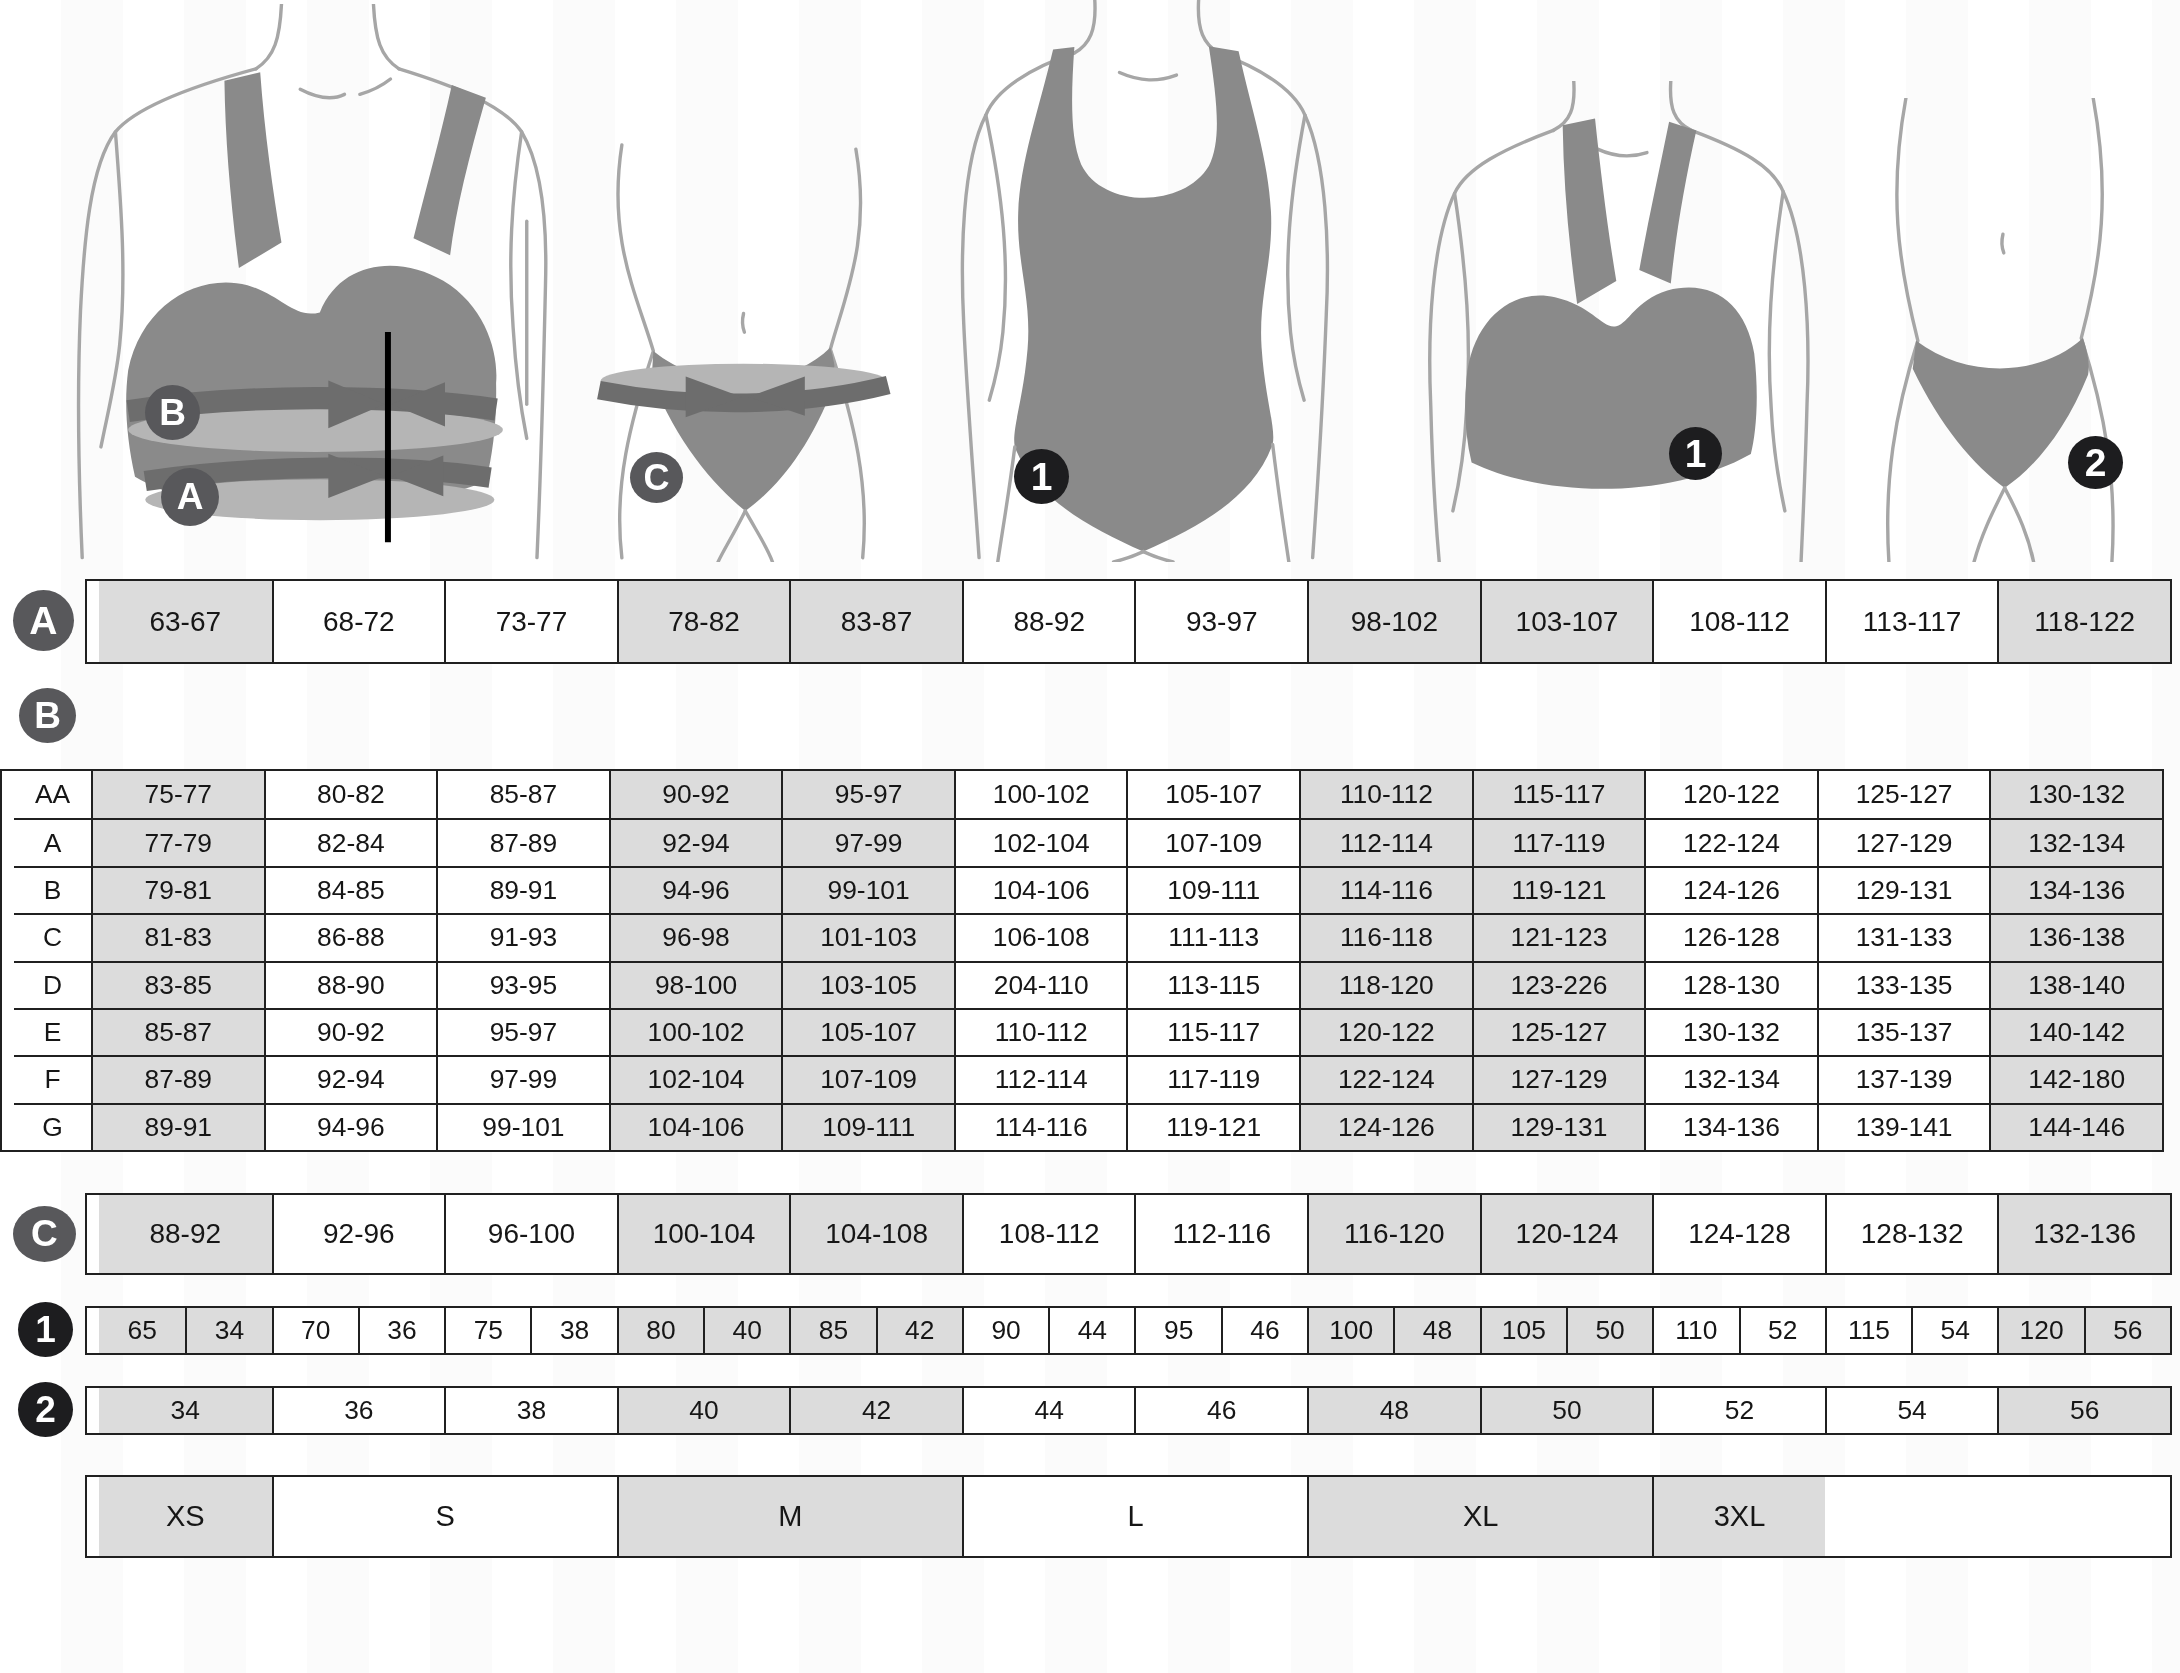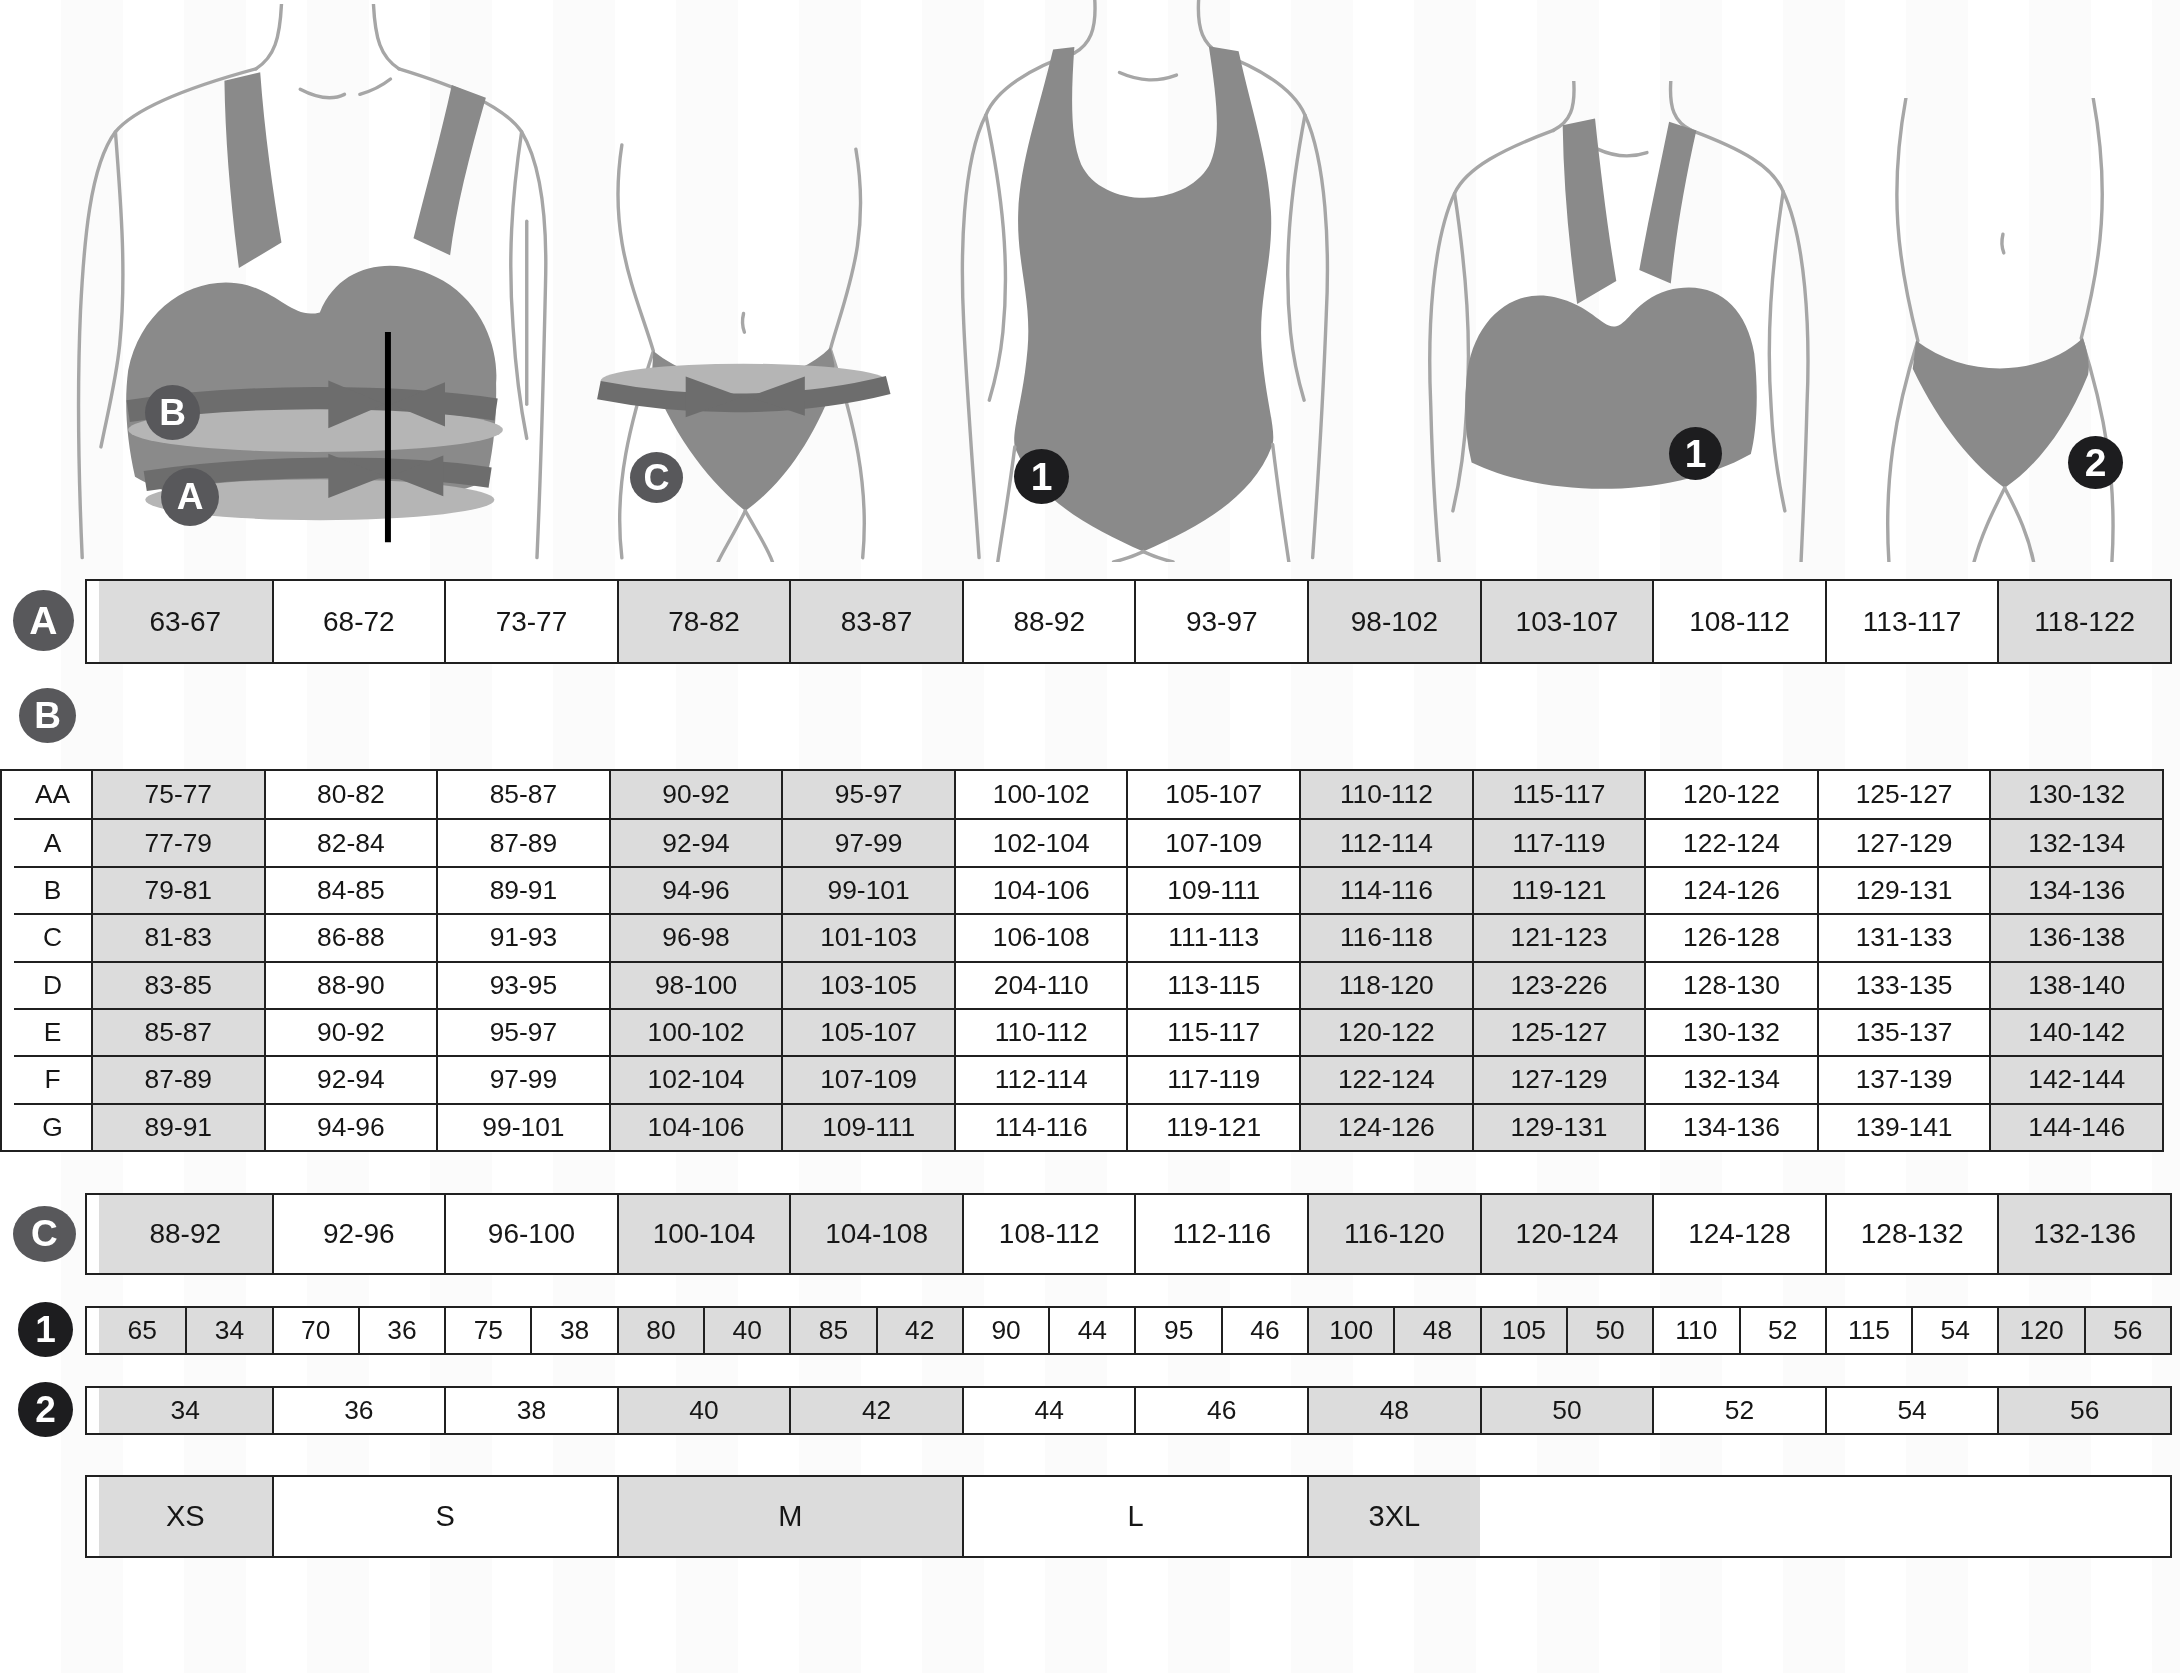--- a/index.html
+++ b/index.html
@@ -236,21 +236,21 @@
       <div class="cell bl bt">92-94</div>
       <div class="cell bl bt">97-99</div>
       <div class="cell bl gray bt">102-104</div>
       <div class="cell bl gray bt">107-109</div>
       <div class="cell bl bt">112-114</div>
       <div class="cell bl bt">117-119</div>
       <div class="cell bl gray bt">122-124</div>
       <div class="cell bl gray bt">127-129</div>
       <div class="cell bl bt">132-134</div>
       <div class="cell bl bt">137-139</div>
-      <div class="cell bl gray bt">142-144</div>
+      <div class="cell bl gray bt">142-180</div>
       <div class="cell rlabel bt">G</div>
       <div class="cell bl gray bt">89-91</div>
       <div class="cell bl bt">94-96</div>
       <div class="cell bl bt">99-101</div>
       <div class="cell bl gray bt">104-106</div>
       <div class="cell bl gray bt">109-111</div>
       <div class="cell bl bt">114-116</div>
       <div class="cell bl bt">119-121</div>
       <div class="cell bl gray bt">124-126</div>
       <div class="cell bl gray bt">129-131</div>
@@ -310,16 +310,17 @@
       <div class="cell gray bl">50</div>
       <div class="cell bl">52</div>
       <div class="cell bl">54</div>
       <div class="cell gray bl">56</div>
     </div>
   <div class="tbl" id="tbl-s">
       <div class="cell gray" style="grid-column: span 1;">XS</div>
       <div class="cell bl" style="grid-column: span 2;">S</div>
       <div class="cell gray bl" style="grid-column: span 2;">M</div>
       <div class="cell bl" style="grid-column: span 2;">L</div>
+      <div class="cell gray bl" style="grid-column: span 2;">XL</div>
       <div class="cell gray bl" style="grid-column: span 1;">3XL</div>
     </div>
 </div>
 
 
 </body></html>

